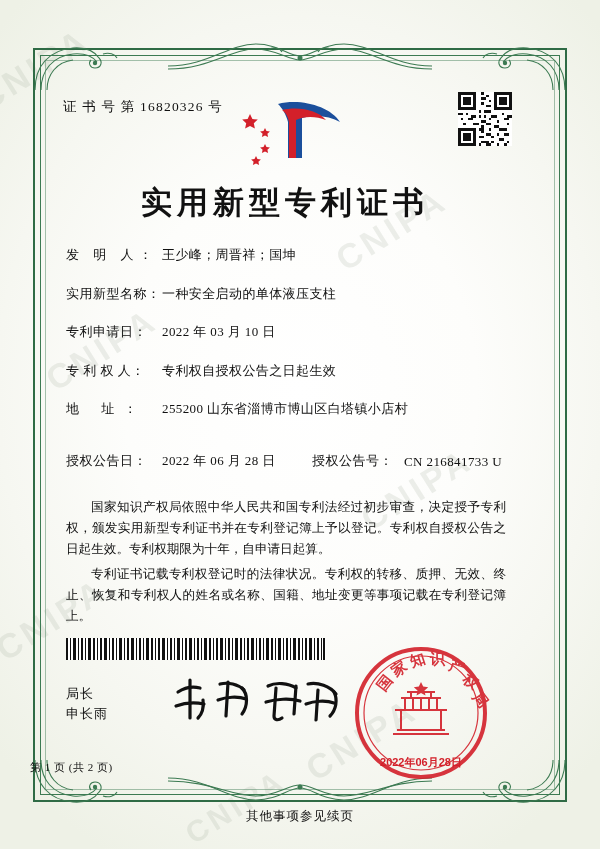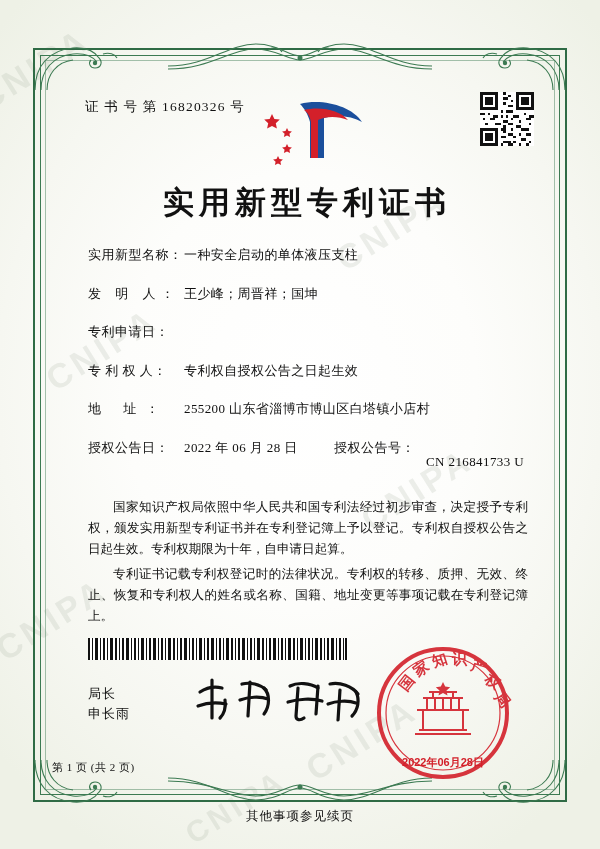--- a/index.html
+++ b/index.html
@@ -94,21 +94,21 @@
     position: absolute;
     left: 168px; top: 776px;
     width: 264px; height: 30px;
     color: #3c7a52;
   }
   .bottom-ornament svg { display:block; width:100%; height:100%; }
 
   
   .content {
     position: absolute;
-    left: 52px; top: 60px;
+    left: 30px; top: 60px;
     width: 510px; height: 730px;
   }
 
   .cert-no {
     position: absolute;
     left: 33px; top: 38px;
     font-size: 13.5px;
     letter-spacing: 1.2px;
     color: #111;
     white-space: nowrap;
@@ -167,21 +167,21 @@
   .field-label.sp4 { letter-spacing: 9.5px; }
   .field-label.sp3 { letter-spacing: 5.5px; }
   .field-value {
     flex: 1;
     letter-spacing: 0.4px;
     white-space: nowrap;
   }
 
   .dual-row {
     display: flex;
-    align-items: flex-start;
+    align-items: flex-end;
     font-size: 13px;
     color: #111;
     margin-bottom: 18px;
   }
   .dual-row .lbl-a { flex: 0 0 96px; letter-spacing: 0.5px; }
   .dual-row .val-a { flex: 0 0 150px; letter-spacing: 0.4px; }
   .dual-row .lbl-b { flex: 0 0 92px; letter-spacing: 0.5px; }
   .dual-row .val-b { flex: 1; letter-spacing: 0.4px; margin-top: 15px; }
 
   .paragraphs {
@@ -417,29 +417,30 @@
           <path d="M39 44 l1.5 3.1 3.4 0.4 -2.5 2.3 0.7 3.3 -3.1-1.7 -3.1 1.7 0.7-3.3 -2.5-2.3 3.4-0.4 z"></path>
           <path d="M30 56 l1.5 3.1 3.4 0.4 -2.5 2.3 0.7 3.3 -3.1-1.7 -3.1 1.7 0.7-3.3 -2.5-2.3 3.4-0.4 z"></path>
         </g>
       </svg>
     </div>
 
     <div class="title">实用新型专利证书</div>
 
     <div class="fields">
       <div class="field-row">
+        <span class="field-label sp3">发 明 人：</span>
+        <span class="field-value">王少峰；周晋祥；国坤</span>
+      </div>
+      <div class="field-row">
         <span class="field-label">实用新型名称：</span>
         <span class="field-value">一种安全启动的单体液压支柱</span>
       </div>
       <div class="field-row">
-        <span class="field-label sp3">发 明 人：</span>
-        <span class="field-value">王少峰；周晋祥；国坤</span>
-      </div>
-      <div class="field-row">
         <span class="field-label">专利申请日：</span>
+        <span class="field-value">2022 年 03 月 10 日</span>
       </div>
       <div class="field-row">
         <span class="field-label">专 利 权 人：</span>
         <span class="field-value">专利权自授权公告之日起生效</span>
       </div>
       <div class="field-row">
         <span class="field-label sp4">地 址：</span>
         <span class="field-value">255200 山东省淄博市博山区白塔镇小店村</span>
       </div>
       <div class="dual-row">

